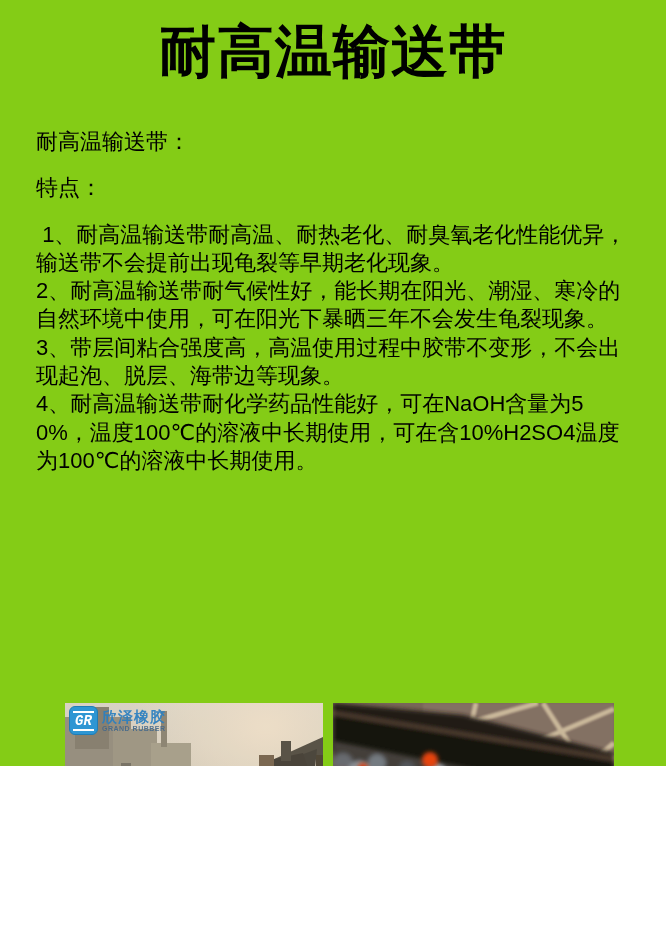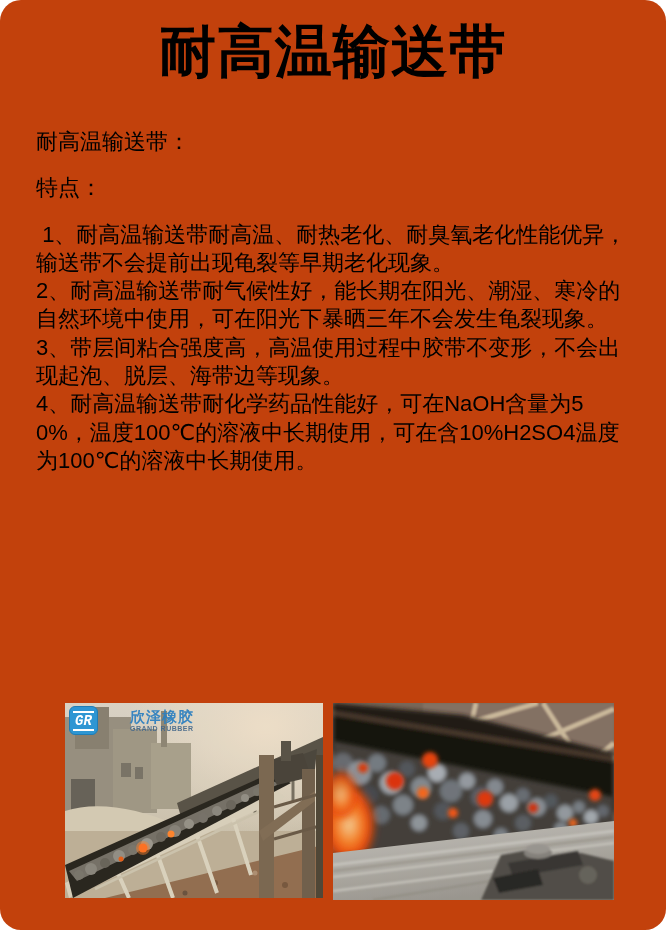--- a/index.html
+++ b/index.html
@@ -1,18 +1,18 @@
 <!DOCTYPE html>
 <html><head>
 <meta charset="utf-8">
 <style>
   html,body{margin:0;padding:0;background:#ffffff;}
   .page{
-    position:relative;width:666px;height:930px;background:#c2410c;overflow:hidden;
-    font-family:"Liberation Sans","DejaVu Sans",sans-serif;color:#000000;border-radius:21px;
+    position:relative;width:666px;height:766px;background:#84cc16;overflow:hidden;
+    font-family:"Liberation Sans","DejaVu Sans",sans-serif;color:#000000;
   }
   .title{
     margin:0;padding-top:10px;height:80px;line-height:82px;
     text-align:center;font-size:57px;font-weight:bold;letter-spacing:1px;
   }
   .content{
     position:absolute;top:92px;left:36px;width:598px;
     font-size:22px;line-height:28.3px;margin-top:36px;
   }
   .content p{
@@ -29,21 +29,21 @@
     position:absolute;top:3px;left:4px;display:flex;align-items:flex-start;gap:4px;
   }
   .logo-mark{
     width:29px;height:29px;background:#2e96d3;border:1px solid #1f7db6;border-radius:6px;
     box-sizing:border-box;display:flex;align-items:center;justify-content:center;font-family:Liberation Mono, monospace;
   }
   .logo-mark span{
     color:#ffffff;font-weight:bold;font-style:italic;font-size:14px;line-height:14px;
     border-top:2px solid #ffffff;border-bottom:2px solid #ffffff;padding:1px 2px;
   }
-  .logo-text{display:flex;flex-direction:column;justify-content:center;padding-top:3px;margin-left:28px;}
+  .logo-text{display:flex;flex-direction:column;justify-content:center;padding-top:3px;}
   .logo-cn{color:#2b7fc0;font-size:15px;font-weight:bold;letter-spacing:1px;line-height:16px;opacity:.92;}
   .logo-en{color:#44688a;font-size:7px;font-weight:bold;letter-spacing:.5px;line-height:8px;opacity:.9;}
 </style>
 </head>
 <body>
 
 <div class="page">
 
   <h1 class="title">耐高温输送带</h1>
 

